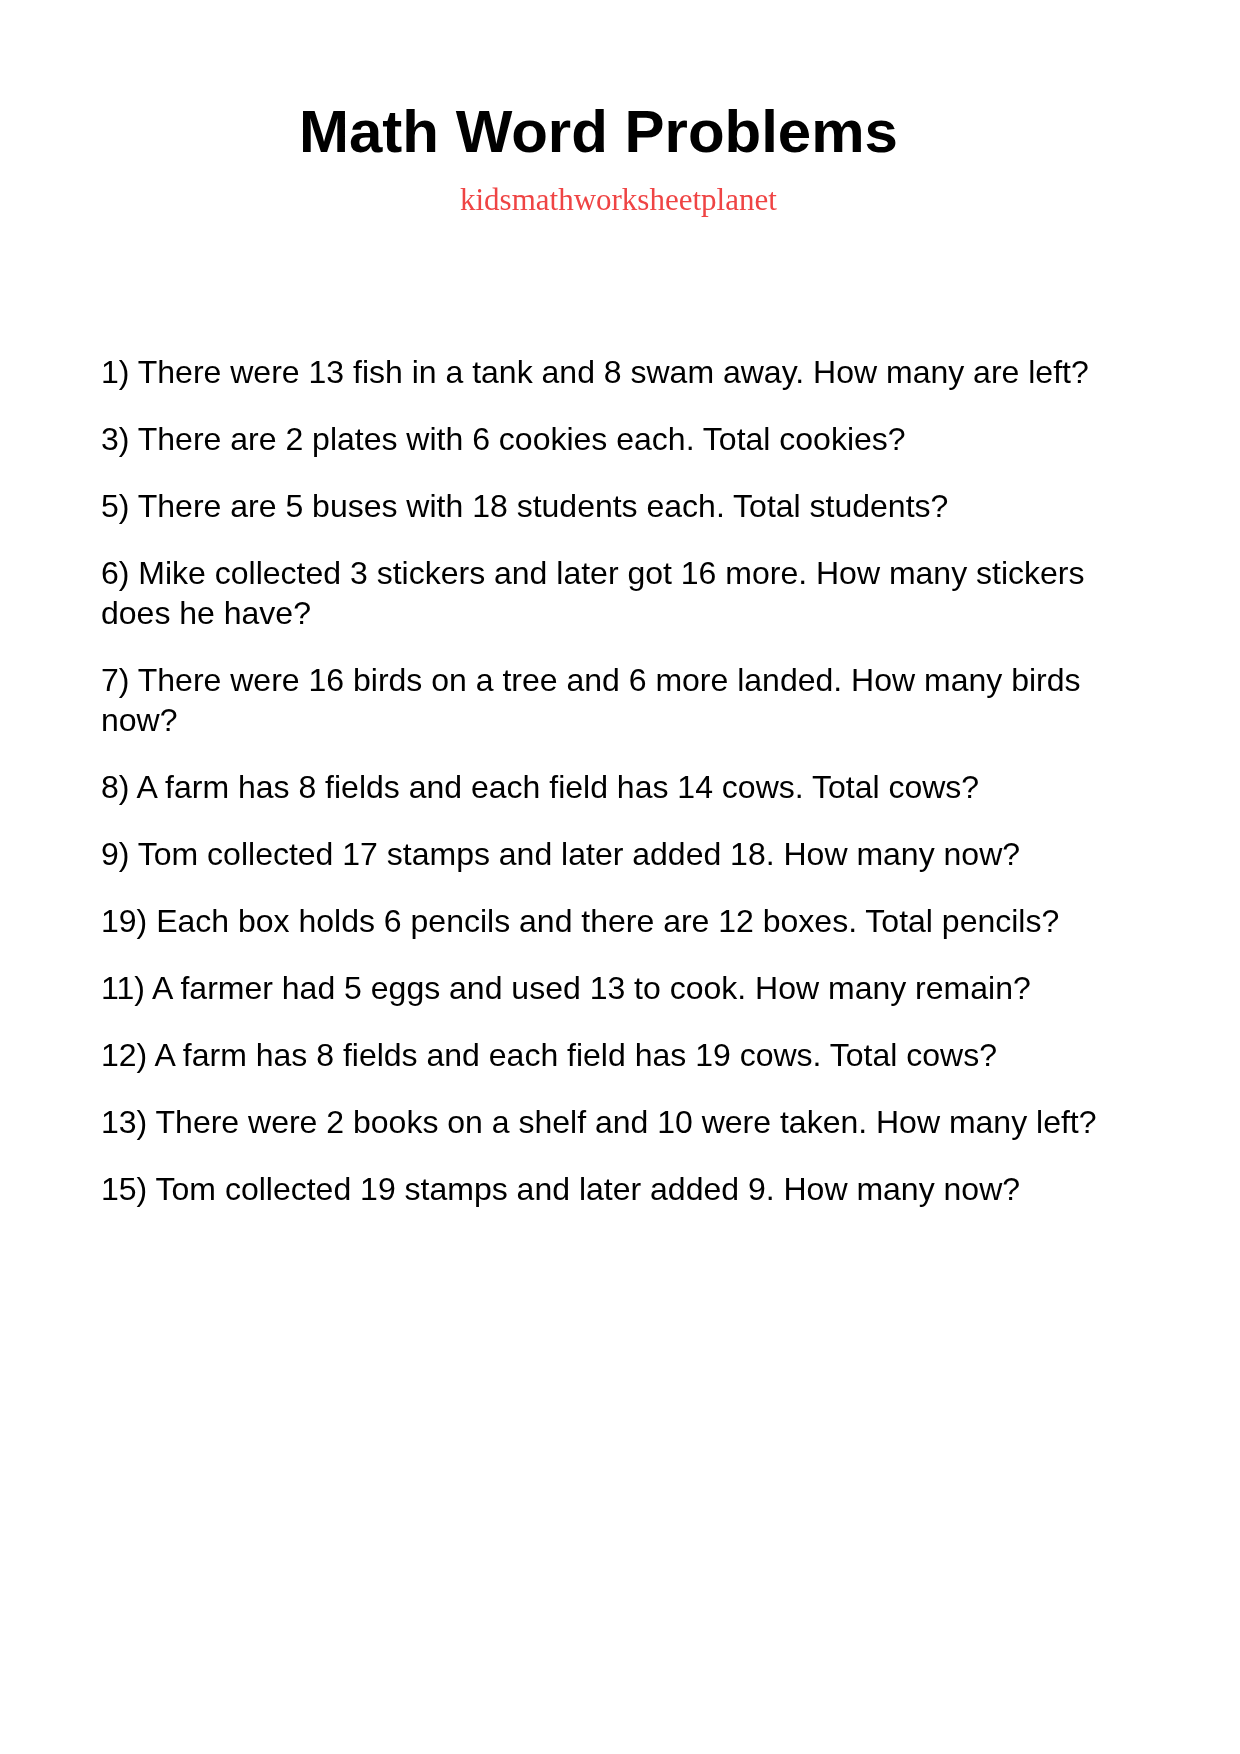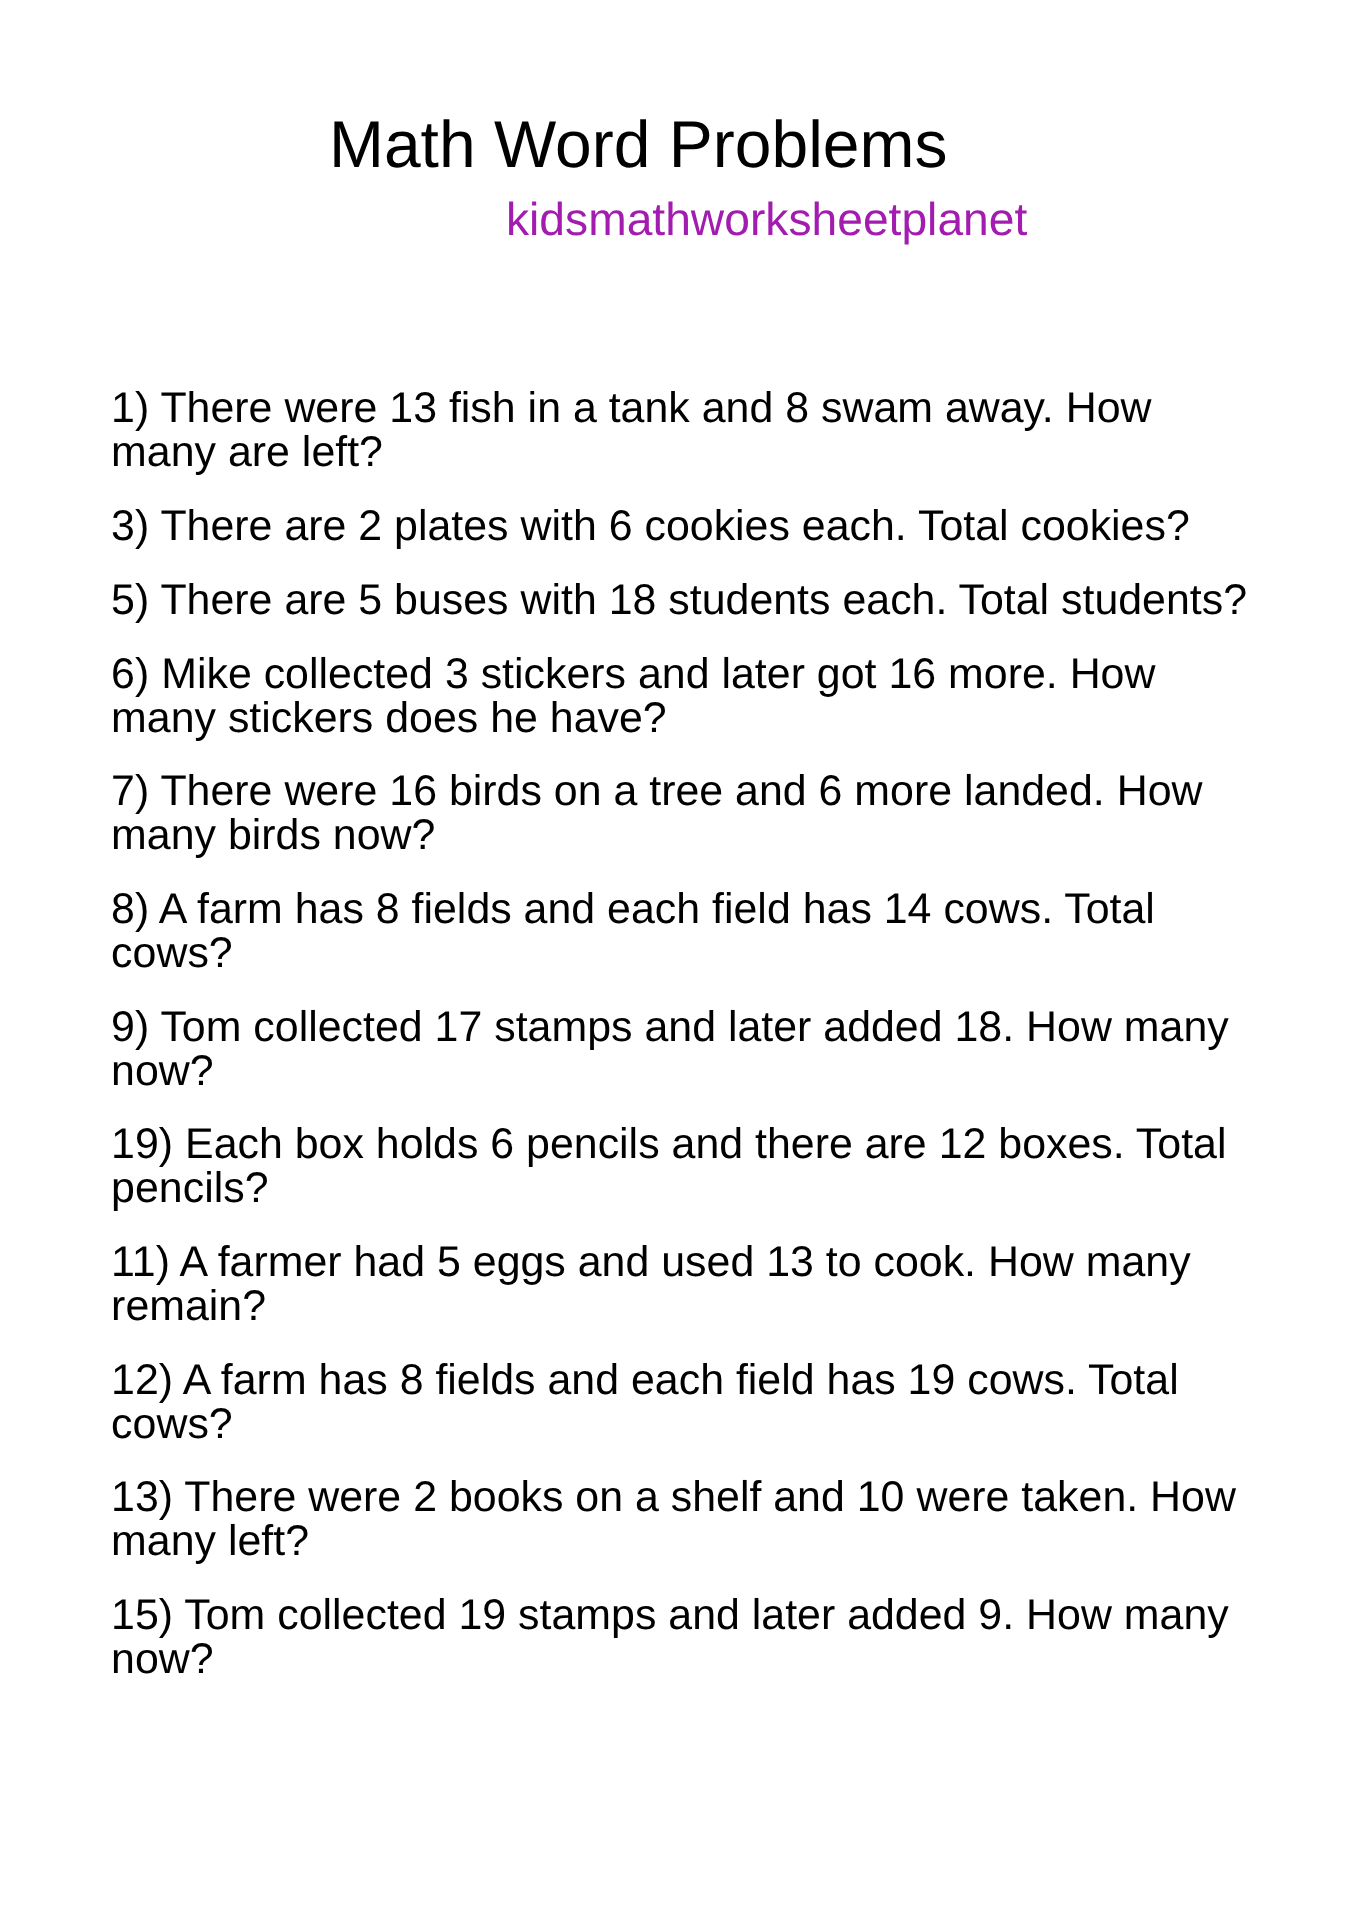--- a/index.html
+++ b/index.html
@@ -14,44 +14,45 @@
       overflow: hidden;
       font-family: "Liberation Sans", sans-serif;
       color: #000000;
     }
     .title {
       position: absolute;
       left: 299px;
       top: 98px;
       font-size: 60px;
       line-height: 68px;
-      font-weight: normal;
+      font-weight: bold;
       margin: 0;
       white-space: nowrap;
     }
     .subtitle {
       position: absolute;
       left: 460px;
       top: 180px;
-      font-size: 42px;
+      font-size: 31px;
       line-height: 40px;
-      color: #a21caf;
+      color: #ef4444;
       white-space: nowrap;
+      font-family: Liberation Serif, serif;
     }
     .problems {
       position: absolute;
       left: 101px;
       top: 352px;
       width: 1040px;
       margin: 0;
       padding: 0;
       list-style: none;
     }
     .problem {
-      font-size: 39px;
+      font-size: 32px;
       line-height: 40px;
       margin: 0 0 27px 0;
       padding: 0;
     }
   </style>
 </head>
 <body>
 
 <h1 class="title">Math Word Problems</h1>
 <div class="subtitle">kidsmathworksheetplanet</div>

